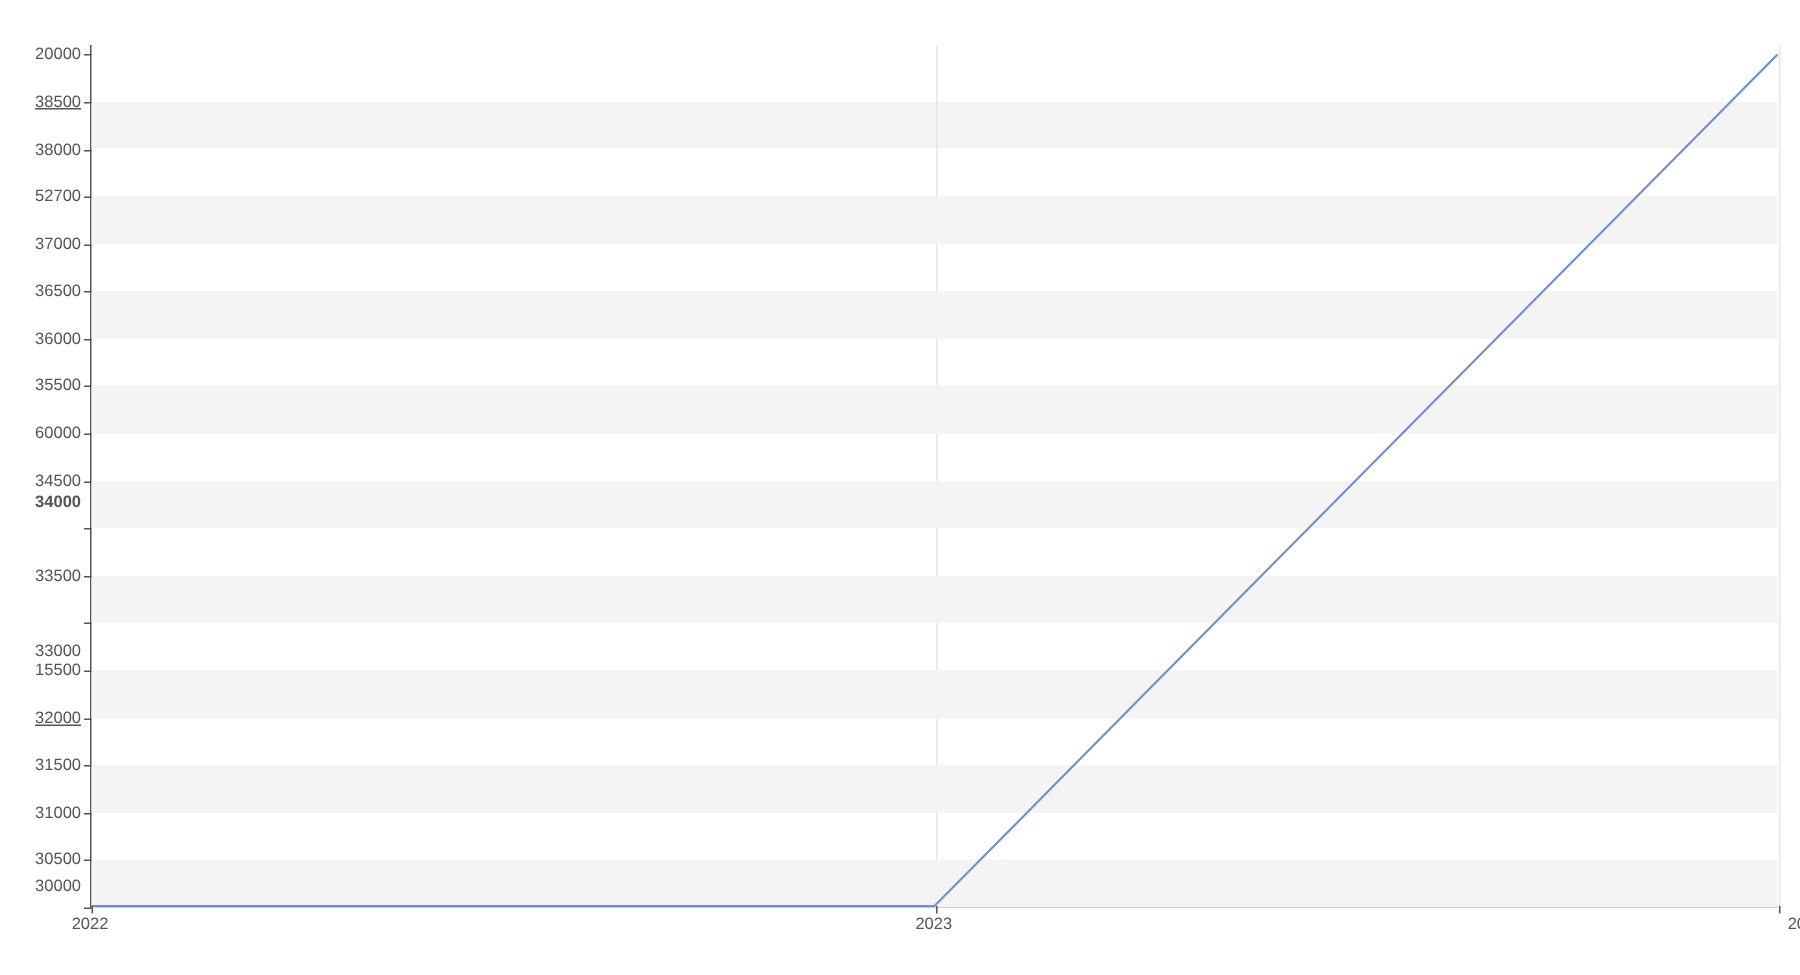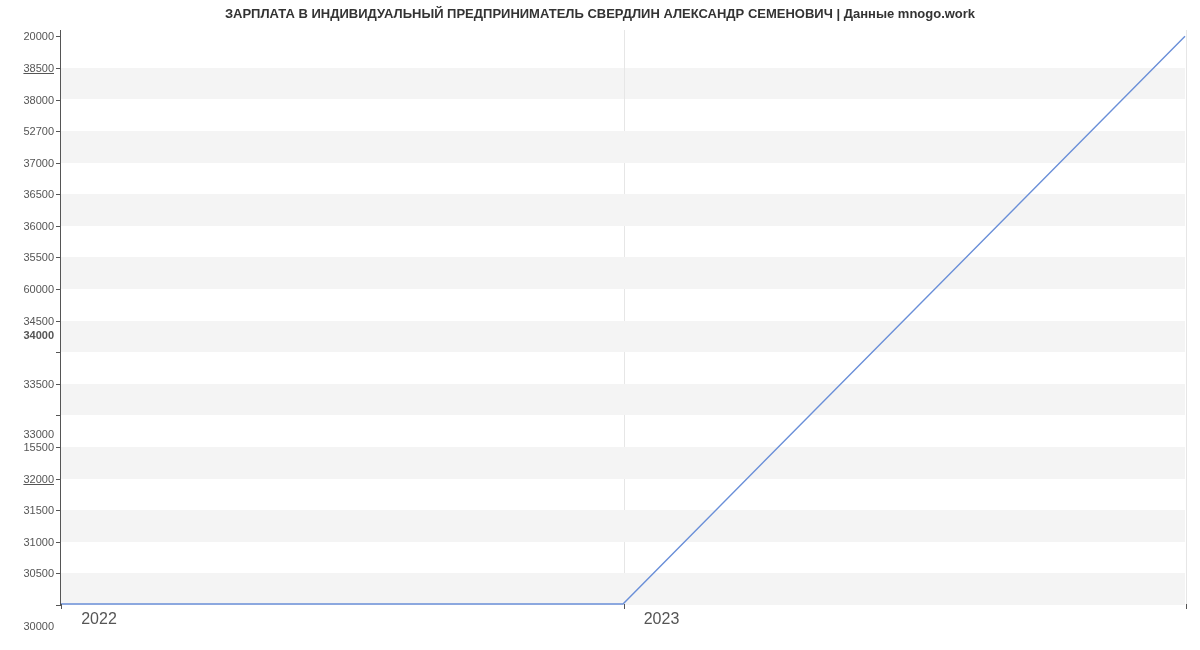--- a/index.html
+++ b/index.html
@@ -54,24 +54,23 @@
     right: 1146px; 
     width: 50px;
     text-align: right;
     font-size: 11px;
     color: #555;
     transform: translateY(-50%);
   }
   .xtick {
     position: absolute;
     top: 610px;
-    font-size: 16px;
+    font-size: 11px;
     color: #555;
     transform: translateX(-50%);
-    margin-left: 39px;
   }
   .tickmark-y {
     position: absolute;
     left: -5px;
     width: 5px;
     height: 0;
     border-top: 1px solid #555;
   }
   .tickmark-x {
     position: absolute;
@@ -92,21 +91,20 @@
     fill: none;
     stroke: #6a8fd8;
     stroke-width: 1.4;
   }
 </style>
 </head>
 <body>
 
 <div class="chart-wrap">
 
-  <div class="title">ЗАРПЛАТА В ИНДИВИДУАЛЬНЫЙ ПРЕДПРИНИМАТЕЛЬ СВЕРДЛИН АЛЕКСАНДР СЕМЕНОВИЧ | Данные mnogo.work</div>
 
   <div class="plot" id="plot">
       <div class="band" style="top: 37.9121px; height: 31.5934px;"></div>
       <div class="vgrid" style="left: 1125px;"></div>
       <div class="vgrid" style="left: 562.5px;"></div>
       <div class="band" style="top: 101.099px; height: 31.5934px;"></div>
       <div class="band" style="top: 164.286px; height: 31.5934px;"></div>
       <div class="band" style="top: 227.473px; height: 31.5934px;"></div>
       <div class="band" style="top: 290.659px; height: 31.5934px;"></div>
       <div class="band" style="top: 353.846px; height: 31.5934px;"></div>
@@ -133,21 +131,21 @@
       <div class="tickmark-y" style="top: 132.692px;"></div>
       <div class="tickmark-y" style="top: 101.099px;"></div>
       <div class="tickmark-y" style="top: 69.5055px;"></div>
       <div class="tickmark-y" style="top: 37.9121px;"></div>
       <div class="tickmark-y" style="top: 6.31868px;"></div>
       <div class="tickmark-x" style="left: 0px;"></div>
       <div class="tickmark-x" style="left: 562.5px;"></div>
       <div class="tickmark-x" style="left: 1125px;"></div>
     </div>
 
-<div class="ytick" style="top: 626px;">30000</div>
+<div class="ytick" style="top: 591px;">30000</div>
     <div class="ytick" style="top: 573.407px;">30500</div>
     <div class="ytick" style="top: 541.813px;">31000</div>
     <div class="ytick" style="top: 510.22px;">31500</div>
     <div class="ytick" style="top: 478.626px; text-decoration: underline;">32000</div>
     <div class="ytick" style="top: 447.033px;">15500</div>
     <div class="ytick" style="top: 415.44px; margin-top: 19px;">33000</div>
     <div class="ytick" style="top: 383.846px;">33500</div>
     <div class="ytick" style="top: 335px; font-weight: bold;">34000</div>
     <div class="ytick" style="top: 320.659px;">34500</div>
     <div class="ytick" style="top: 289.066px;">60000</div>

